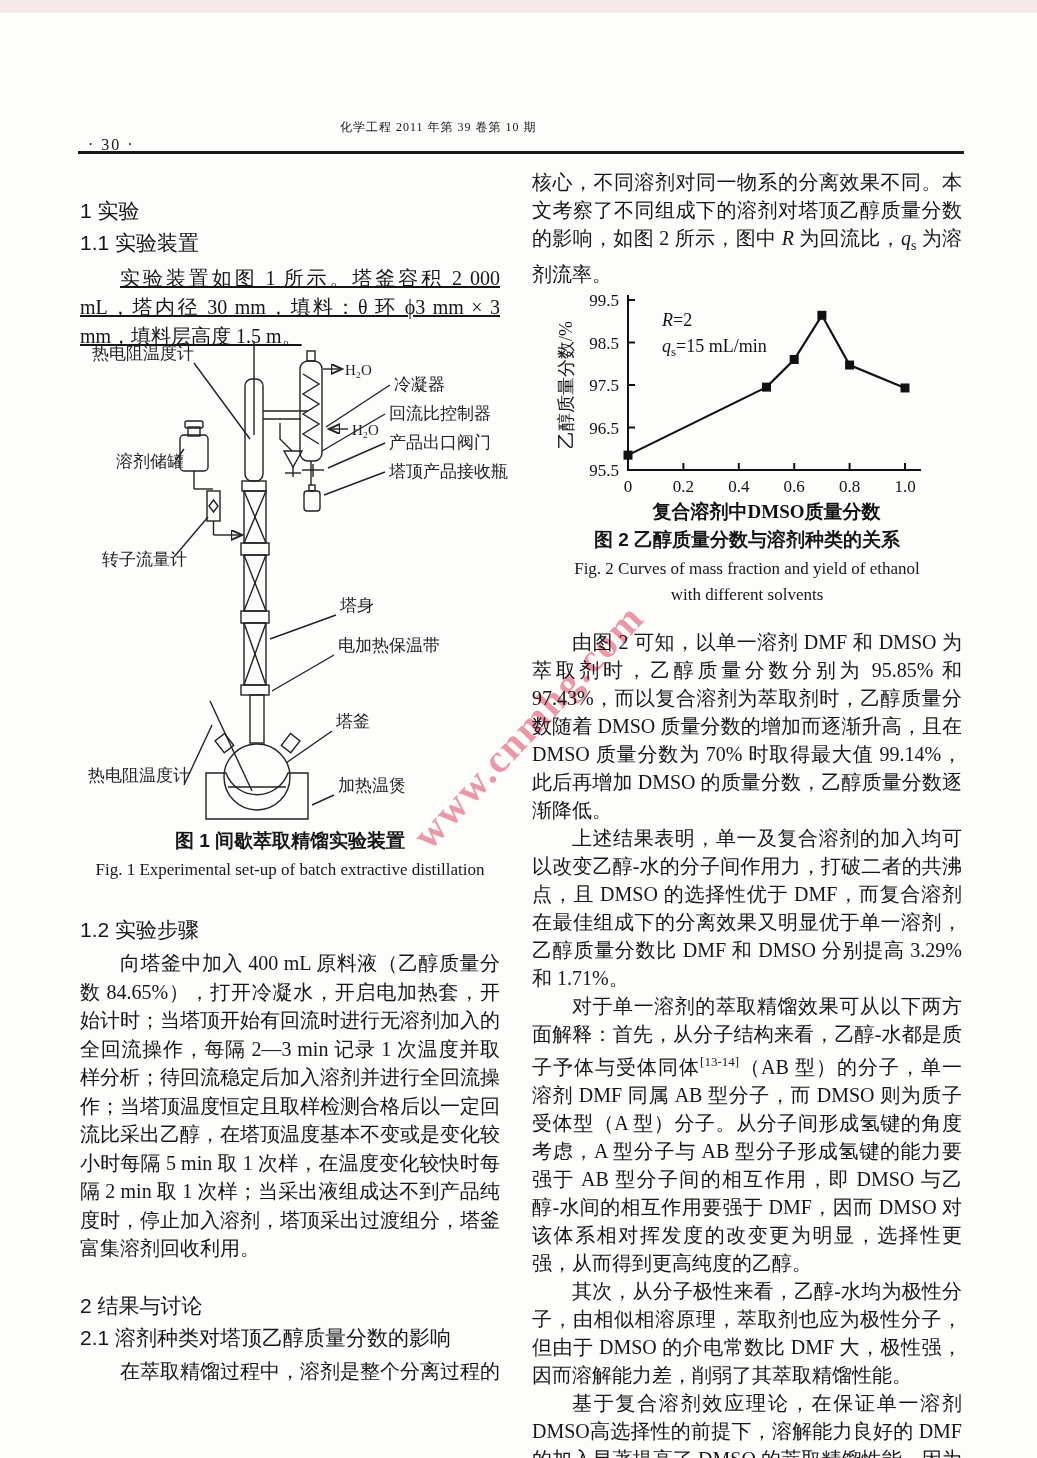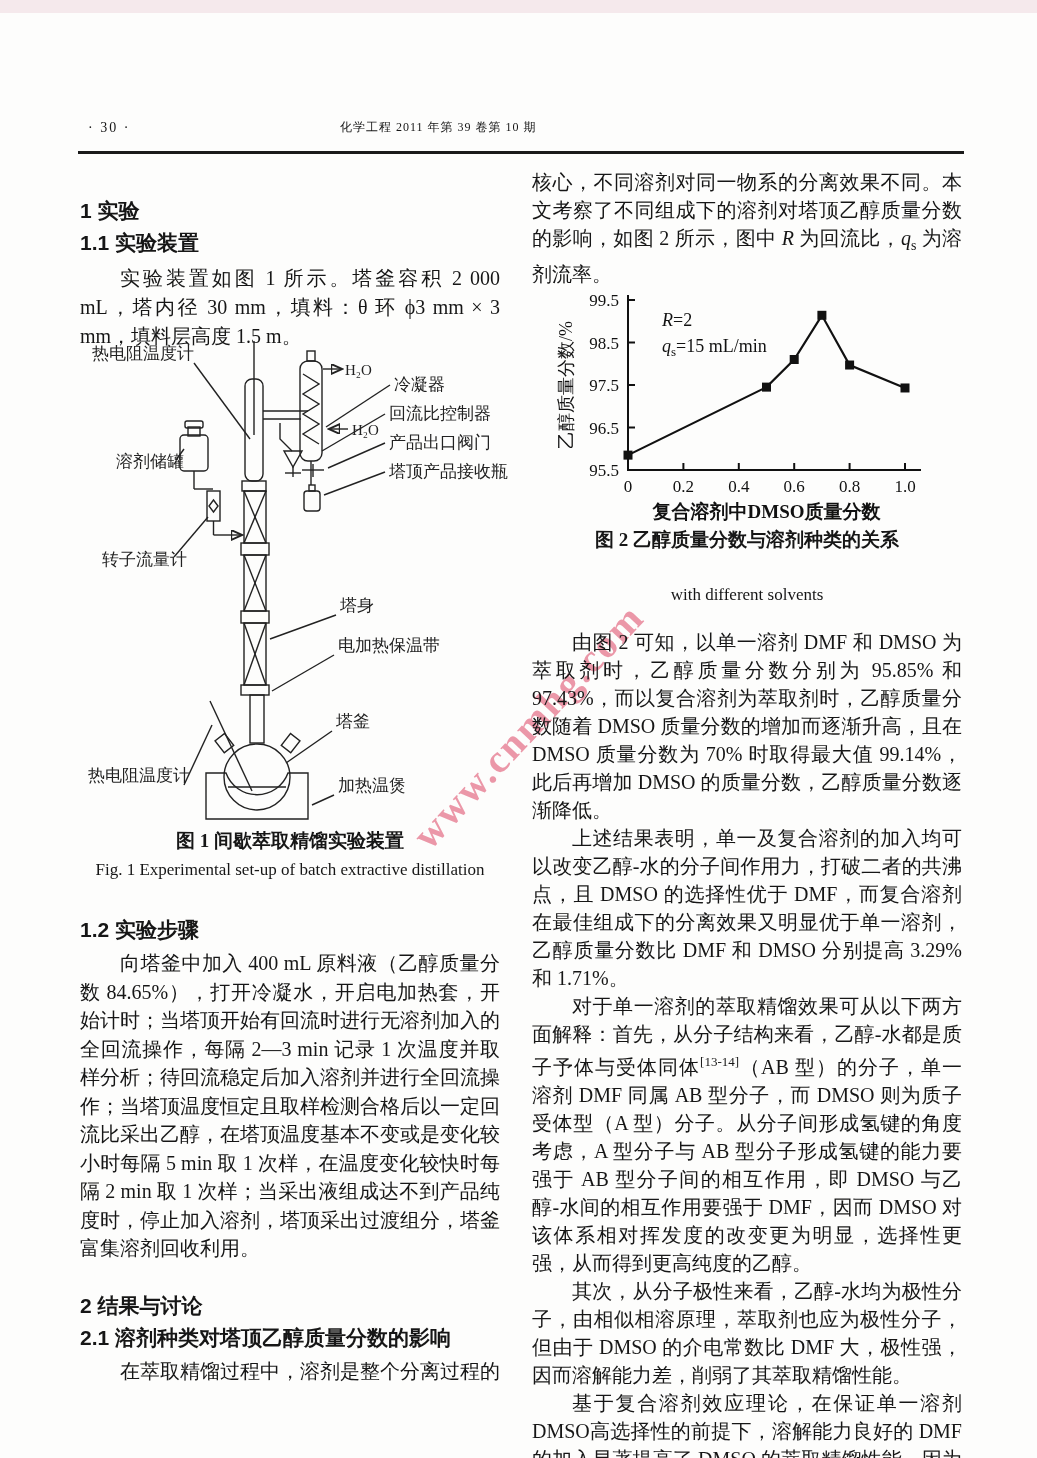--- a/index.html
+++ b/index.html
@@ -1,34 +1,34 @@
 <!DOCTYPE html>
 <html><head>
 <meta charset="utf-8">
 <style>
   html,body{margin:0;padding:0;background:#e8e8e8;}
   .page{position:relative;width:1037px;height:1458px;background:#fdfdfc;overflow:hidden;
         font-family:"Liberation Serif","DejaVu Serif",serif;color:#161616;}
   .scan-strip{position:absolute;left:0;top:0;width:100%;height:13px;background:#f5e9ec;}
   
-  .pageno{position:absolute;left:88px;top:120px;font-size:14px;letter-spacing:2px;}
+  .pageno{position:absolute;left:88px;top:136px;font-size:16px;letter-spacing:2px;}
   .journal{position:absolute;left:340px;top:119px;font-size:12px;letter-spacing:1px;}
   .head-rule{position:absolute;left:78px;top:151px;width:886px;height:2.5px;background:#1a1a1a;}
   
   .col{position:absolute;top:168px;font-size:20px;line-height:29px;text-align:justify;text-justify:inter-ideograph;}
   .col-left{left:80px;width:420px;}
   .col-right{left:532px;width:430px;line-height:28px;}
   p{margin:0;}
   .indent{text-indent:2em;}
-  h3{font-family:"Liberation Sans","DejaVu Sans",sans-serif;font-size:21px;line-height:30px;margin:0;font-weight:bold;}
+  h3{font-family:"Liberation Sans","DejaVu Sans",sans-serif;font-size:21px;line-height:30px;margin:0;font-weight:normal;}
   .h-sec{margin-top:28px;}
   .h-sub{margin-top:2px;}
   .mt4{margin-top:4px;}
-  .mt6{margin-top:6px;}
-  .cap-cn{font-family:Liberation Serif, serif;font-weight:bold;font-size:19px;
+  .mt6{margin-top:6px;text-decoration:underline;}
+  .cap-cn{font-family:Liberation Sans, sans-serif;font-weight:bold;font-size:19px;
           text-align:center;line-height:24px;margin-top:8px;text-indent:0;}
   .cap-en{font-size:17px;text-align:center;line-height:26px;margin-top:4px;text-indent:0;}
   figure{margin:0;}
   #fig1-svg{display:block;margin-top:-12px;}
   #fig1-svg path,#fig1-svg line,#fig1-svg rect,#fig1-svg circle,#fig1-svg polyline,#fig1-svg polygon
      {stroke:#222;stroke-width:1.4;fill:none;}
   #fig1-svg text{fill:#222;font-size:17px;stroke:none;font-family:"Liberation Serif","DejaVu Serif",serif;}
   #fig1-svg .small{font-size:15px;}
   #fig2-svg{display:block;margin-top:2px;font-family:"Liberation Serif","DejaVu Serif",serif;}
   .it{font-style:italic;}
@@ -195,21 +195,21 @@
           <rect x="257.7" y="65.00000000000024" width="9" height="9" fill="#111111"></rect>
           <rect x="285.4" y="20.799999999999983" width="9" height="9" fill="#111111"></rect>
           <rect x="313.1" y="70.52500000000005" width="9" height="9" fill="#111111"></rect>
           <rect x="368.5" y="93.47499999999971" width="9" height="9" fill="#111111"></rect>
           <text x="130" y="36" font-size="18" fill="#111111"><tspan font-style="italic">R</tspan><tspan>=2</tspan></text>
           <text x="130" y="62" font-size="18" fill="#111111"><tspan font-style="italic">q</tspan><tspan font-size="13" dy="4">s</tspan><tspan dy="-4">=15 mL/min</tspan></text>
           <text transform="translate(40,95) rotate(-90)" text-anchor="middle" font-size="18" fill="#111111">乙醇质量分数/%</text>
           <text x="234.5" y="228" text-anchor="middle" font-size="19" font-weight="bold" fill="#111111">复合溶剂中DMSO质量分数</text>
         </svg>
       <p class="cap-cn" style="margin-top:4px;">图 2  乙醇质量分数与溶剂种类的关系</p>
-      <p class="cap-en"><br><span>with different solvents</span></p>
+      <p class="cap-en"><span>Fig. 2  Curves of mass fraction and yield of ethanol</span><br><span>with different solvents</span></p>
     </figure>
 
     <p class="indent pB">由图 2 可知，以单一溶剂 DMF 和 DMSO 为萃取剂时，乙醇质量分数分别为 95.85% 和 97.43%，而以复合溶剂为萃取剂时，乙醇质量分数随着 DMSO 质量分数的增加而逐渐升高，且在 DMSO 质量分数为 70% 时取得最大值 99.14%，此后再增加 DMSO 的质量分数，乙醇质量分数逐渐降低。</p>
     <p class="indent">上述结果表明，单一及复合溶剂的加入均可以改变乙醇-水的分子间作用力，打破二者的共沸点，且 DMSO 的选择性优于 DMF，而复合溶剂在最佳组成下的分离效果又明显优于单一溶剂，乙醇质量分数比 DMF 和 DMSO 分别提高 3.29% 和 1.71%。</p>
     <p class="indent"><span>对于单一溶剂的萃取精馏效果可从以下两方面解释：首先，从分子结构来看，乙醇-水都是质子予体与受体同体</span><sup>[13-14]</sup><span>（AB 型）的分子，单一溶剂 DMF 同属 AB 型分子，而 DMSO 则为质子受体型（A 型）分子。从分子间形成氢键的角度考虑，A 型分子与 AB 型分子形成氢键的能力要强于 AB 型分子间的相互作用，即 DMSO 与乙醇-水间的相互作用要强于 DMF，因而 DMSO 对该体系相对挥发度的改变更为明显，选择性更强，从而得到更高纯度的乙醇。</span></p>
     <p class="indent">其次，从分子极性来看，乙醇-水均为极性分子，由相似相溶原理，萃取剂也应为极性分子，但由于 DMSO 的介电常数比 DMF 大，极性强，因而溶解能力差，削弱了其萃取精馏性能。</p>
     <p class="indent">基于复合溶剂效应理论，在保证单一溶剂 DMSO高选择性的前提下，溶解能力良好的 DMF 的加入显著提高了 DMSO 的萃取精馏性能。因为 DMF 为 AB 型分子，DMSO 为 A 型分子，二者在分别与乙醇-水相互作用的同时，2 种溶剂之间也有氢键</p>
   </div>
 </div>
 

